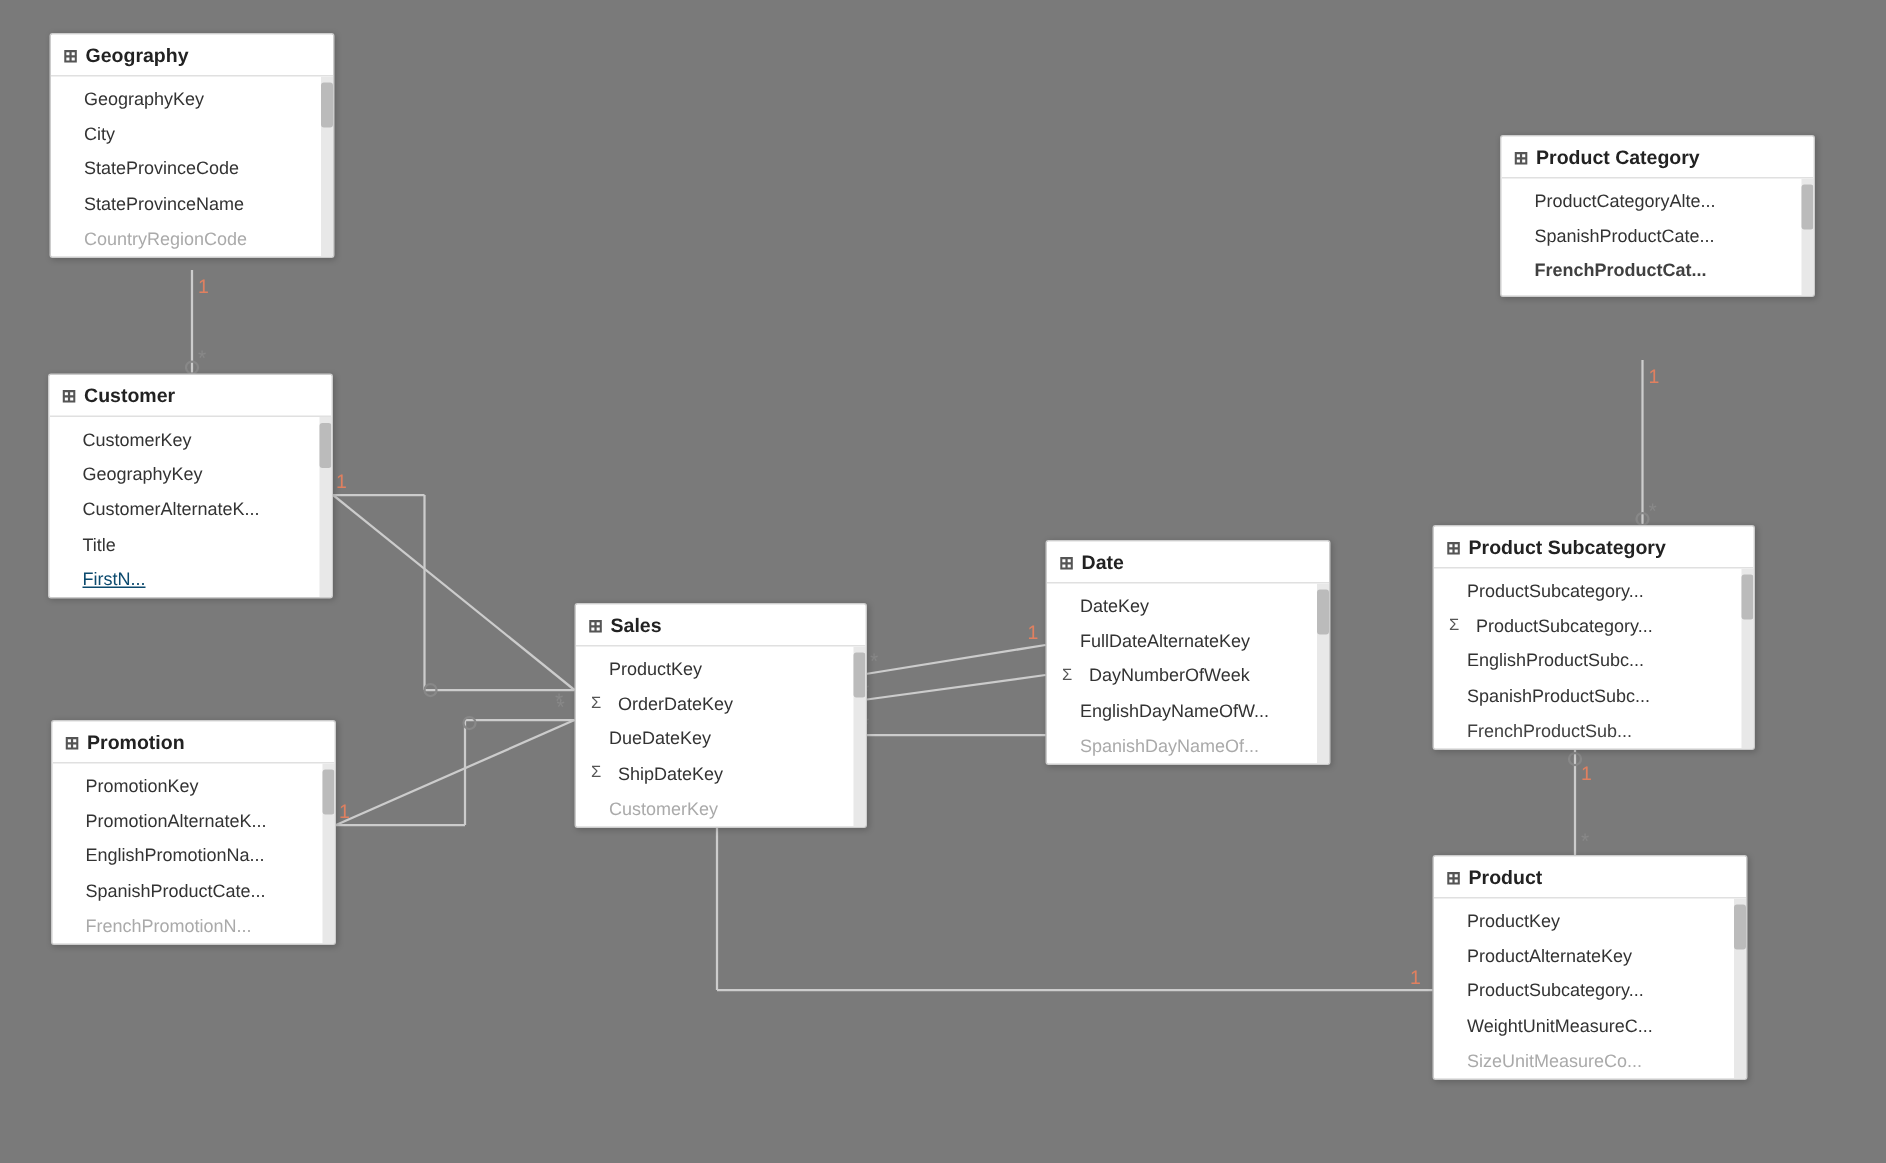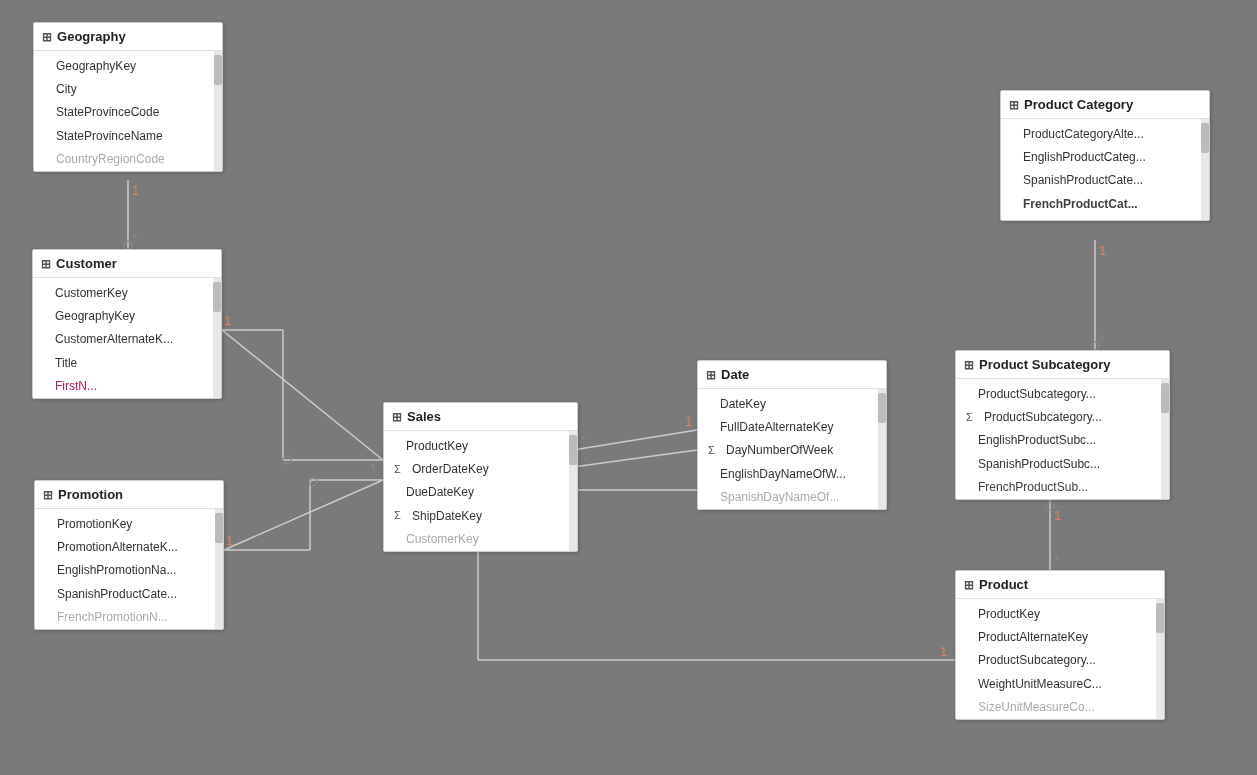--- a/index.html
+++ b/index.html
@@ -183,21 +183,21 @@
       <span>Customer</span>
     </div>
     <div class="table-body">
       <div class="scrollbar">
           <div class="scrollbar-thumb"></div>
         </div>
       <div class="table-row-item">CustomerKey</div>
       <div class="table-row-item">GeographyKey</div>
       <div class="table-row-item">CustomerAlternateK...</div>
       <div class="table-row-item">Title</div>
-      <div class="table-row-item" style="color:#be185d;">FirstN...</div>
+      <div class="table-row-item" style="color:#0c4a6e;text-decoration:underline;">FirstN...</div>
     </div>
   </div>
 
   <div class="table-card" style="left: 34px; top: 480px;">
     <div class="table-header">
       <span class="table-icon">⊞</span>
       <span>Promotion</span>
     </div>
     <div class="table-body">
       <div class="scrollbar">
@@ -254,21 +254,20 @@
   <div class="table-card" style="left: 1000px; top: 90px; width: 210px;">
     <div class="table-header">
       <span class="table-icon">⊞</span>
       <span>Product Category</span>
     </div>
     <div class="table-body">
       <div class="scrollbar">
           <div class="scrollbar-thumb"></div>
         </div>
       <div class="table-row-item">ProductCategoryAlte...</div>
-      <div class="table-row-item">EnglishProductCateg...</div>
       <div class="table-row-item">SpanishProductCate...</div>
       <div class="table-row-item" style="color:#404040;font-weight:bold;">FrenchProductCat...</div>
     </div>
   </div>
 
   <div class="table-card" style="left: 955px; top: 350px; width: 215px;">
     <div class="table-header">
       <span class="table-icon">⊞</span>
       <span>Product Subcategory</span>
     </div>

